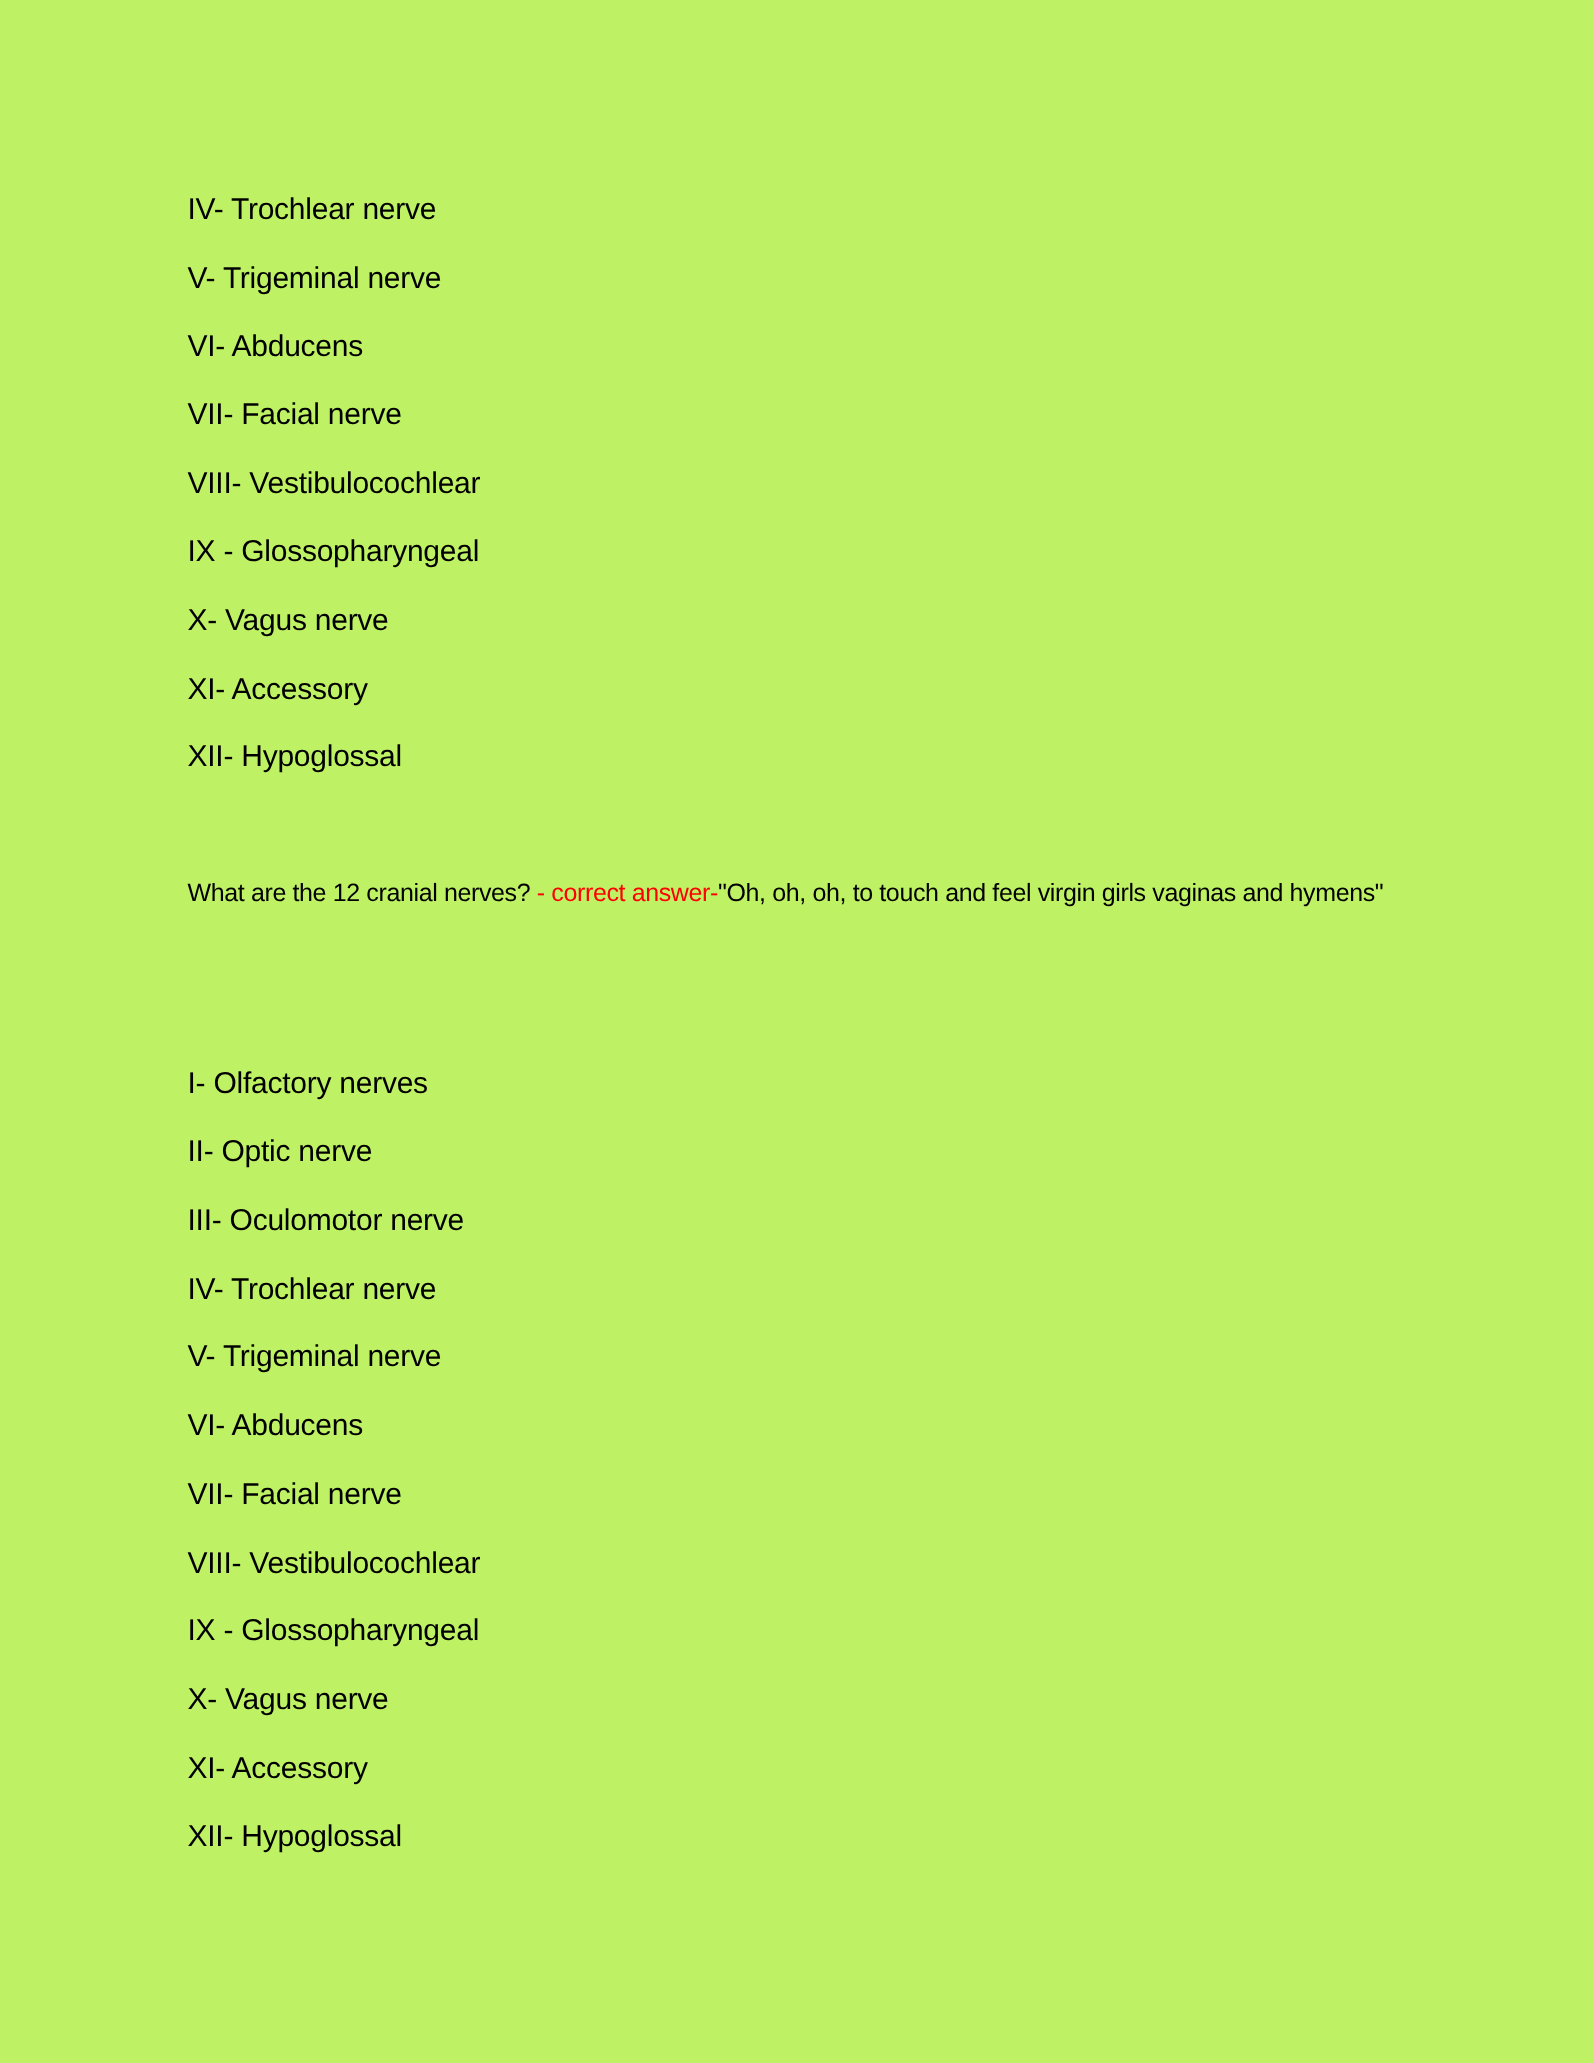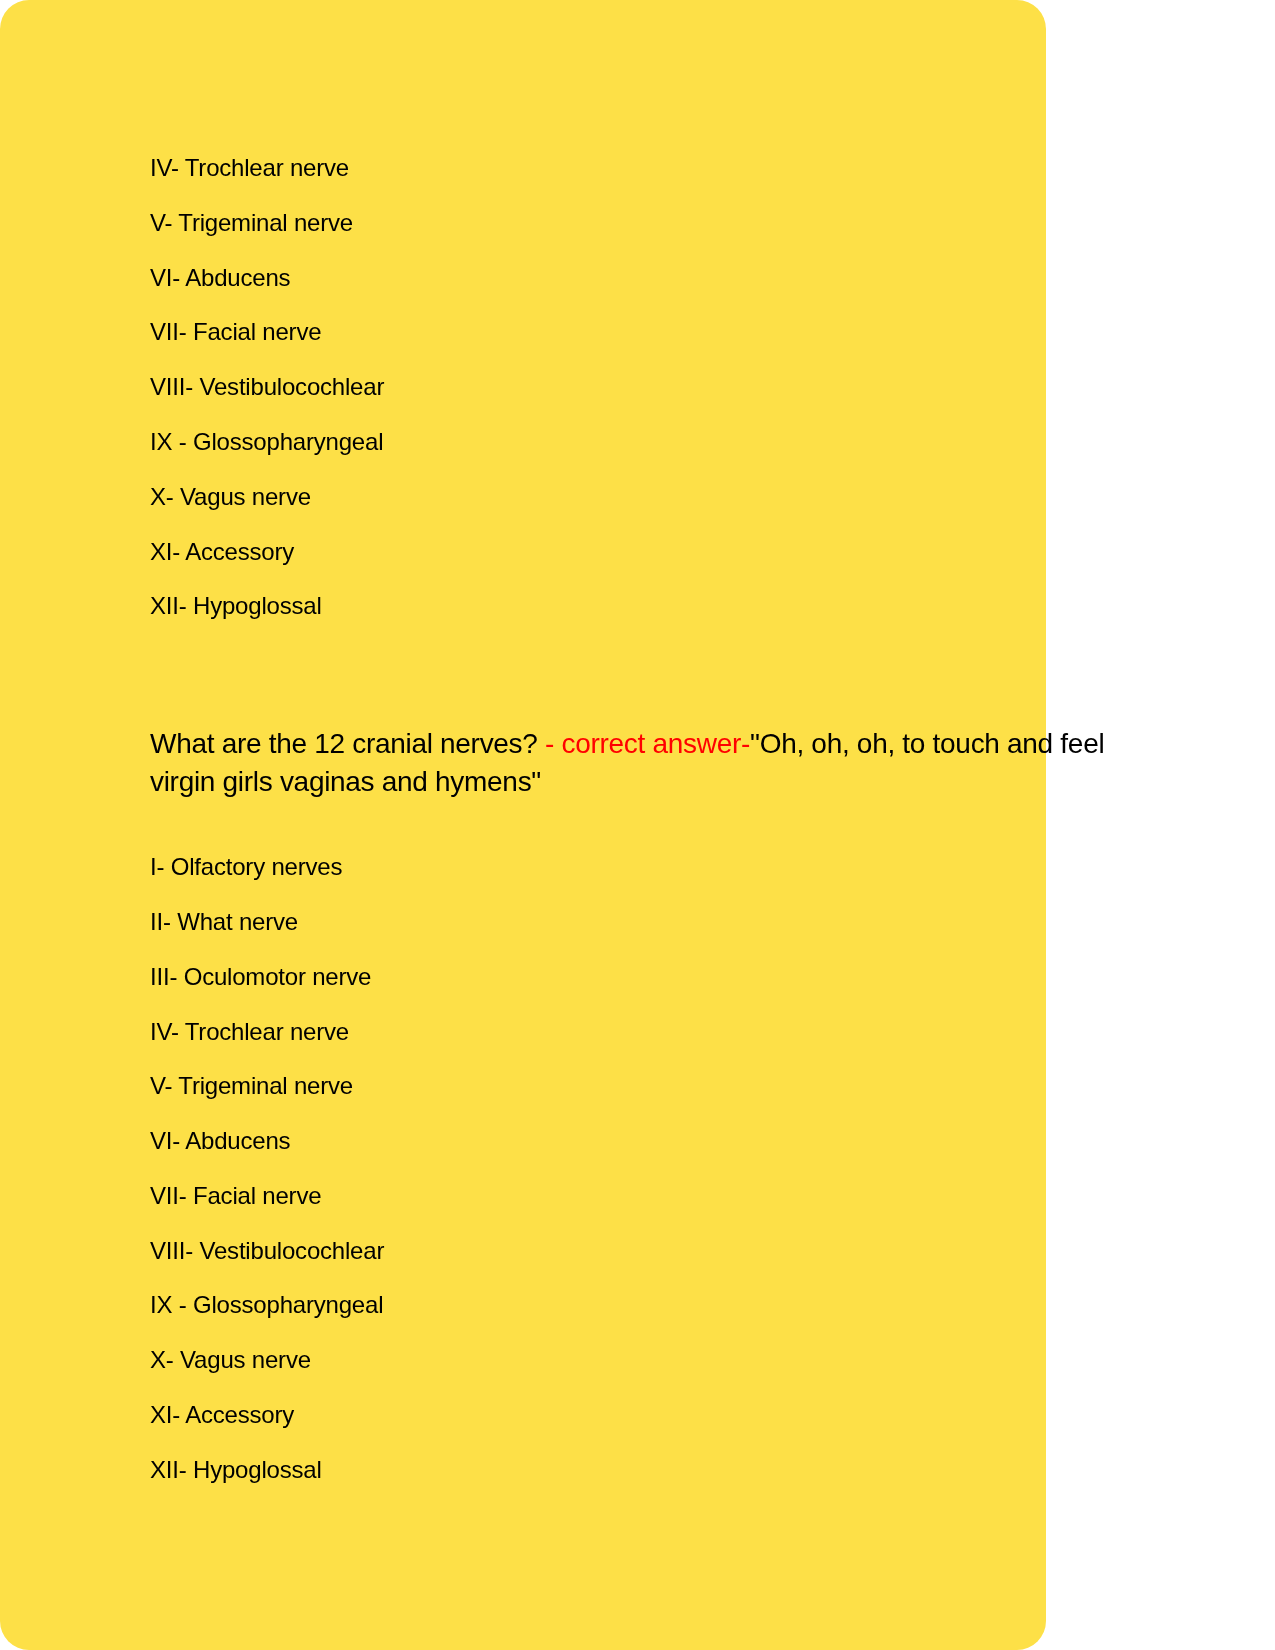--- a/index.html
+++ b/index.html
@@ -11,42 +11,40 @@
       width: 1275px;
       height: 1650px;
       position: relative;
       overflow: hidden;
       font-family: "Liberation Sans", "DejaVu Sans", sans-serif;
       color: #000000;
     }
     .page {
       position: absolute;
       left: 0; top: 0;
-      width: 1046px;
+      width: 1275px;
       height: 1650px;
-      background: #fde047;
-      border-radius: 29px;
+      background: #bef264;
     }
     .line {
       position: absolute;
       left: 150px;
       font-size: 24px;
       line-height: 30px;
       white-space: nowrap;
       letter-spacing: -0.2px;
     }
     .qa {
       position: absolute;
       left: 150px;
       top: 696px;
       width: 960px;
-      font-size: 28px;
+      font-size: 20px;
       line-height: 38px;
       letter-spacing: -0.3px;
-      margin-top: 29px;
     }
     .red { color: #ff0000; }
   </style>
 </head>
 <body>
 
 <div class="page">
 
   <div class="line" style="top:153px">IV- Trochlear nerve</div>
   <div class="line" style="top:208px">V- Trigeminal nerve</div>
@@ -56,21 +54,21 @@
   <div class="line" style="top:427px">IX - Glossopharyngeal</div>
   <div class="line" style="top:482px">X- Vagus nerve</div>
   <div class="line" style="top:537px">XI- Accessory</div>
   <div class="line" style="top:591px">XII- Hypoglossal</div>
 
   <div class="qa">
     <span>What are the 12 cranial nerves? </span><span class="red">- correct answer-</span><span>"Oh, oh, oh, to touch and feel virgin girls vaginas and hymens"</span>
   </div>
 
   <div class="line" style="top:852px">I- Olfactory nerves</div>
-  <div class="line" style="top:907px">II- What nerve</div>
+  <div class="line" style="top:907px">II- Optic nerve</div>
   <div class="line" style="top:962px">III- Oculomotor nerve</div>
   <div class="line" style="top:1017px">IV- Trochlear nerve</div>
   <div class="line" style="top:1071px">V- Trigeminal nerve</div>
   <div class="line" style="top:1126px">VI- Abducens</div>
   <div class="line" style="top:1181px">VII- Facial nerve</div>
   <div class="line" style="top:1236px">VIII- Vestibulocochlear</div>
   <div class="line" style="top:1290px">IX - Glossopharyngeal</div>
   <div class="line" style="top:1345px">X- Vagus nerve</div>
   <div class="line" style="top:1400px">XI- Accessory</div>
   <div class="line" style="top:1455px">XII- Hypoglossal</div>

